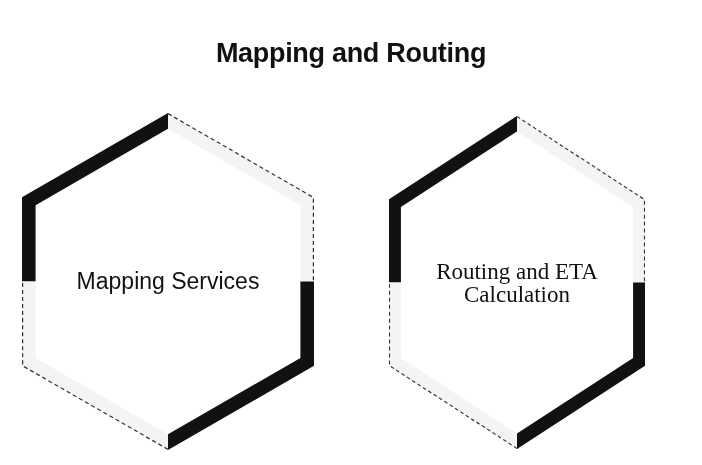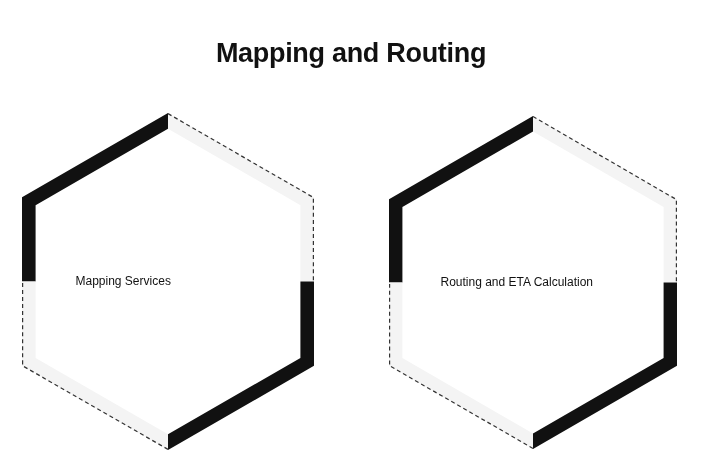--- a/index.html
+++ b/index.html
@@ -39,28 +39,28 @@
   .hex-label-wrap {
     position: absolute;
     inset: 0;
     display: flex;
     align-items: center;
     justify-content: center;
   }
   .hex-label {
     display: block;
     width: 185px;
-    text-align: left;
-    font-size: 12px;
+    text-align: center;
+    font-size: 23px;
     line-height: 23px;
     font-weight: 400;
     color: #111111;
   }
   .hex-left  { left: 22px;  top: 113px; width: 292px; height: 337px; }
-  .hex-right { left: 389px; top: 116px; width: 288px; height: 333px; }
+  .hex-right { left: 389px; top: 116px; width: 256px; height: 333px; font-family: Liberation Serif, serif; }
 
   .band-solid { fill: #111111; }
   .band-light { fill: #f4f4f4; }
   .dash-line  {
     fill: none;
     stroke: #333333;
     stroke-width: 1.2;
     stroke-dasharray: 4 3;
   }
 </style>

